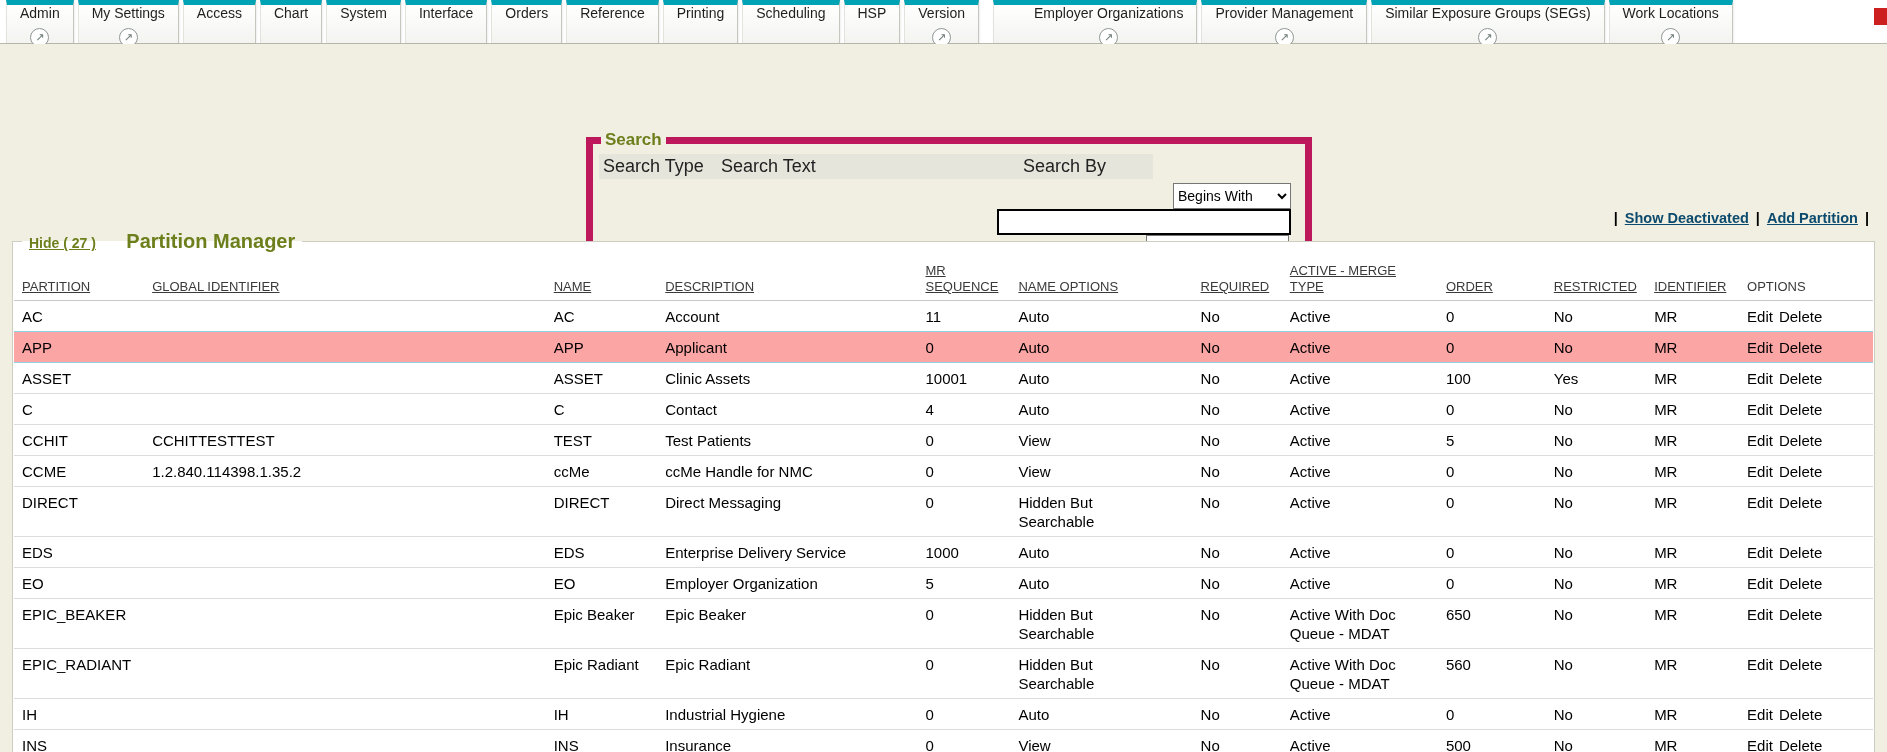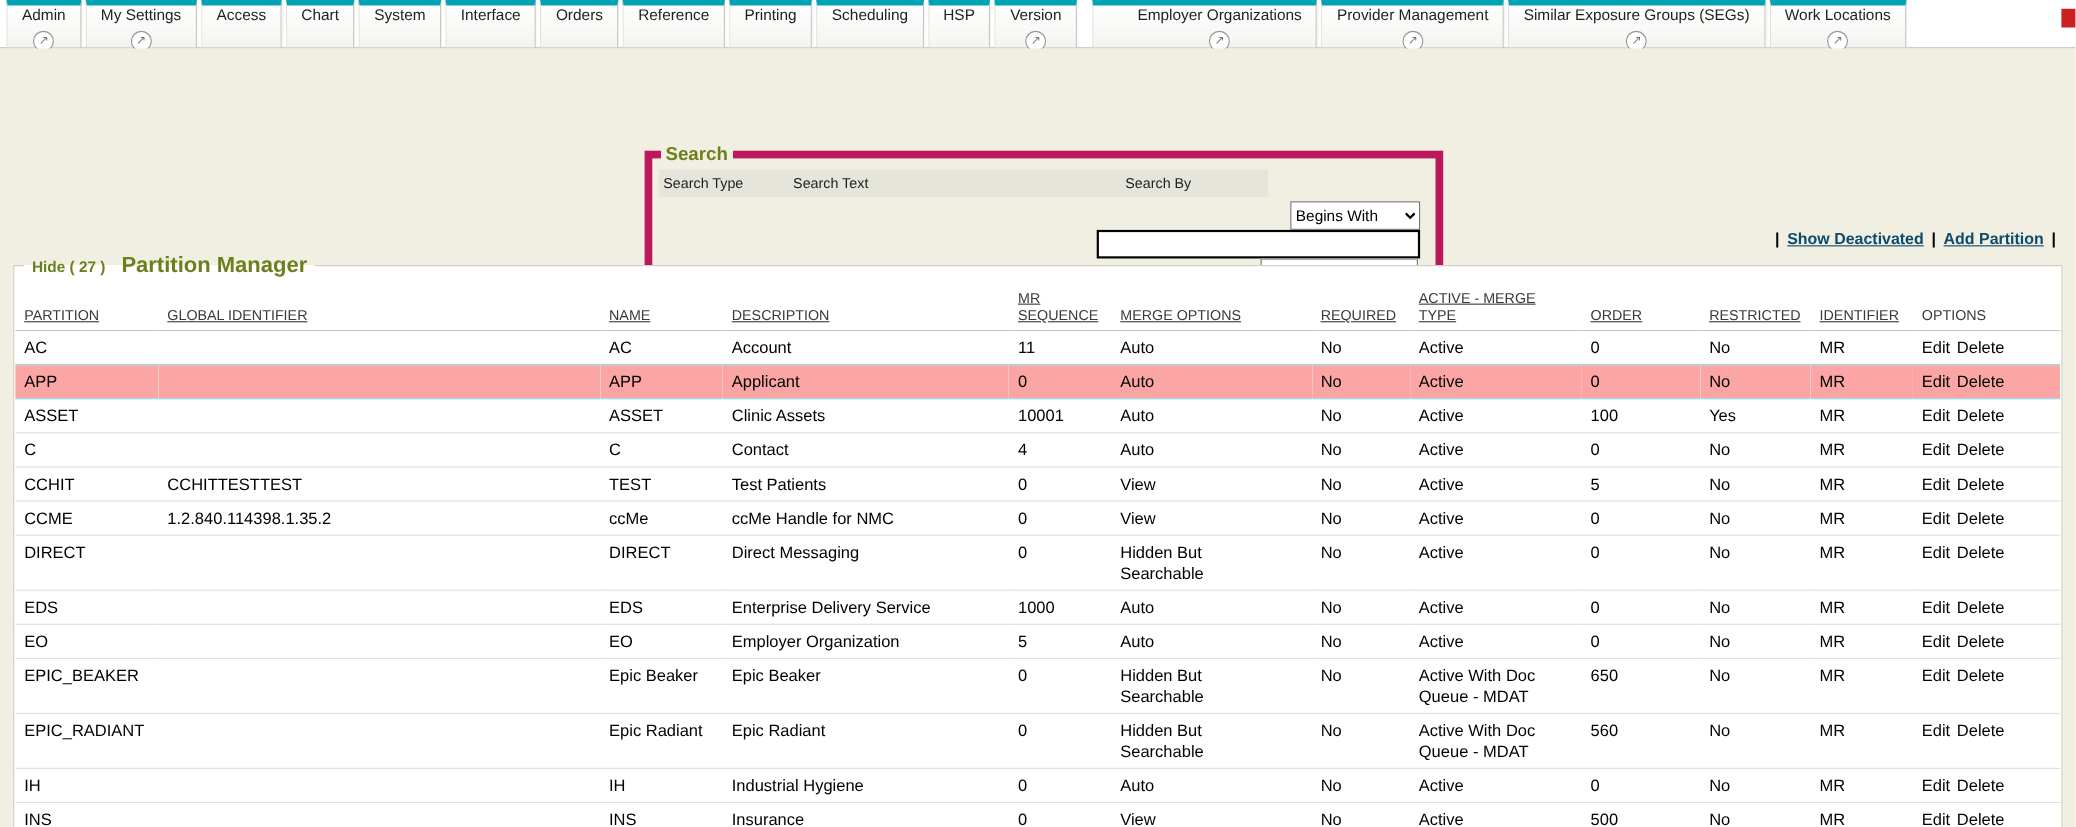--- a/index.html
+++ b/index.html
@@ -23,21 +23,21 @@
   .red-edge { position:absolute; top:8px; right:0; width:13px; height:17px; background:#cc1f1f; }
 
   
   .body-area { position:absolute; top:44px; left:0; right:0; bottom:0; background:#f0efe1; }
 
   
   .search-fs { position:absolute; left:586px; top:86px; width:726px;
                border:7px solid #be185d; background:transparent; padding:4px 6px 9px; }
   .search-legend { font-size:17px; font-weight:bold; color:#6d7f1c; margin-left:2px; padding:0 4px; }
   .label-bar { background:#e5e5dc; height:25px; display:flex; align-items:center; margin-right:146px; }
-  .lbl { font-size:13px; color:#222; }
+  .lbl { font-size:18px; color:#222; }
   .lbl1 { width:122px; padding-left:4px; }
   .lbl2 { width:302px; }
   .lbl3 { flex:1; }
   .ctrl-row { display:flex; align-items:flex-end; margin-top:4px;flex-direction:column; }
   .sel { height:26px; font-size:14px; font-family:inherit; background:#fff; border:1px solid #767676; }
   .sel1 { width:118px; margin-right:8px; }
   .sel2 { width:143px; margin-right:10px; }
   .search-input { width:294px; height:26px; border:2px solid #000; padding:2px 6px;
                   font-size:14px; font-family:inherit; margin-right:8px; background:#fff; }
   .btn { height:26px; padding:2px 11px; font-size:14px; font-family:inherit;
@@ -47,22 +47,22 @@
   
   .top-links { position:absolute; top:166px; right:18px; font-size:14.5px; font-weight:bold;
                color:#000; display:flex; gap:7px; align-items:center; }
   .top-links a { color:#0c4a6e; text-decoration:underline; cursor:pointer; }
   .pipe { font-weight:bold; }
 
   
   .pm-fs { position:absolute; left:12px; right:12px; top:186px; height:620px;
            border:1px solid #cdcdc0; background:#fff; padding:0 1px; }
   .pm-legend { margin-left:8px; padding:0 7px; white-space:nowrap; }
-  .hide-link { font-size:14px; font-weight:bold; color:#6d7f1c; cursor:pointer; }
-  .pm-title { font-size:20px; font-weight:bold; color:#6d7f1c; margin-left:10px; }
+  .hide-link { font-size:14px; font-weight:bold; color:#6d7f1c; text-decoration:underline; cursor:pointer; }
+  .pm-title { font-size:20px; font-weight:bold; color:#6d7f1c; margin-left:26px; }
 
   .pm-table { width:100%; border-collapse:collapse; table-layout:fixed; margin-top:2px; }
   .pm-table th { text-align:left; font-size:13px; line-height:16px; color:#3a3a3a; font-weight:normal;
                  vertical-align:bottom; padding:8px 8px 5px; white-space:pre-line; overflow:hidden;
                  border-bottom:1px solid #c9c9c9; }
   .pm-table th.sortable { text-decoration:underline; cursor:pointer; }
   .pm-table td { font-size:15px; line-height:19px; color:#000; vertical-align:top;
                  padding:6px 8px 5px; border-top:1px solid #dcdcdc; overflow:hidden; }
   tr.highlighted td { background:#fca5a5; border-top:1px solid #8fd2e3; border-bottom:1px solid #8fd2e3; }
   .cw-view_options { display:inline-block; max-width:118px; }
@@ -180,21 +180,21 @@
             <col style="width: 7.2%;">
           </colgroup>
         <thead>
             <tr id="head-row">
               <th class="sortable">PARTITION</th>
               <th class="sortable">GLOBAL IDENTIFIER</th>
               <th class="sortable">NAME</th>
               <th class="sortable">DESCRIPTION</th>
               <th class="sortable">MR
 SEQUENCE</th>
-              <th class="sortable">MERGE OPTIONS</th>
+              <th class="sortable">NAME OPTIONS</th>
               <th class="sortable">REQUIRED</th>
               <th class="sortable">ACTIVE - MERGE
 TYPE</th>
               <th class="sortable">ORDER</th>
               <th class="sortable">RESTRICTED</th>
               <th class="sortable">IDENTIFIER</th>
               <th class="">OPTIONS</th>
             </tr>
           </thead>
         <tbody id="body-rows">

